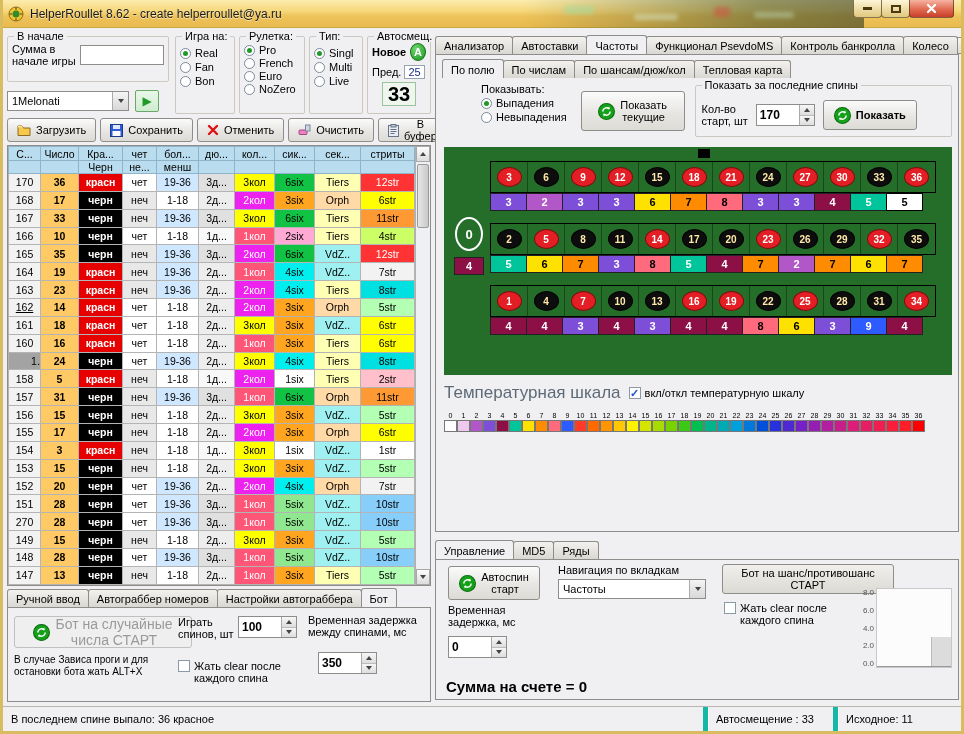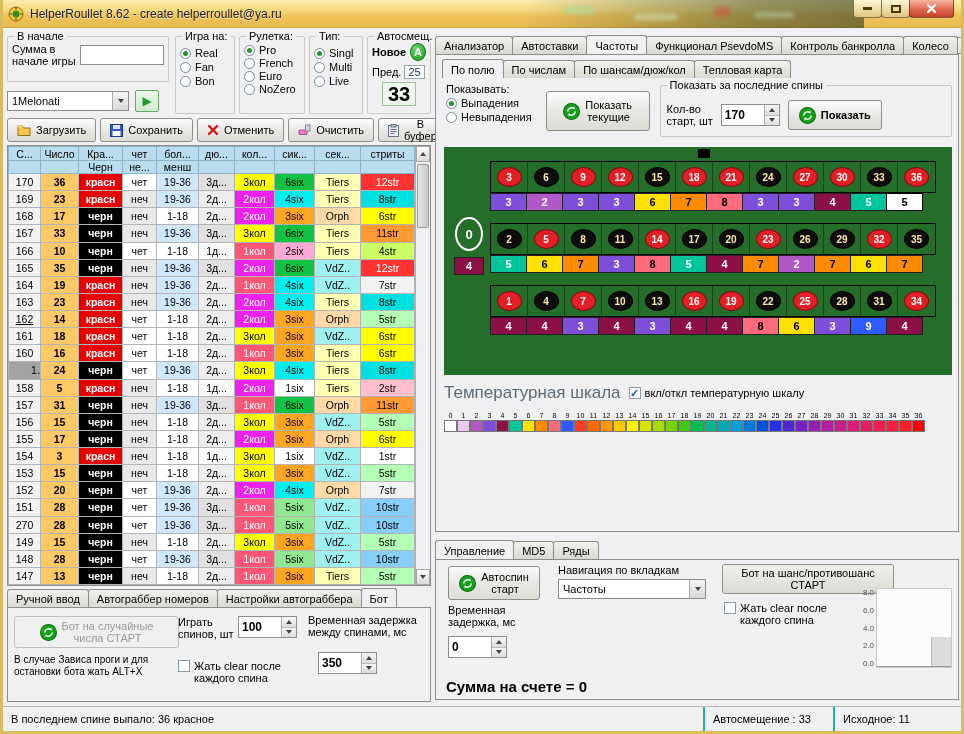--- a/index.html
+++ b/index.html
@@ -79,21 +79,21 @@
   .left-tabs{position:absolute;top:588px;left:4px;width:424px;height:19px;}
   .bot-panel{position:absolute;top:607px;left:4px;width:424px;height:95px;}
   
   .right-tabs{position:absolute;top:33px;left:432px;width:524px;height:21px;display:flex;}
   .tab-arrows{margin-left:auto;display:flex;gap:1px;align-items:flex-end;}
   .tarrow{width:17px;height:17px;font-size:8px;display:flex;align-items:center;justify-content:center;
     border:1px solid #8e8d8a;background:linear-gradient(#f6f6f6,#ddd);}
   .freq-panel{position:absolute;top:54px;left:432px;width:524px;height:478px;}
   .freq-subtabs{position:absolute;top:4px;left:6px;right:6px;height:19px;}
   .freq-controls{position:absolute;top:26px;left:6px;right:6px;height:60px;display:flex;gap:10px;}
-  .show-block{padding:2px 4px;}
+  .show-block{padding:2px 4px;margin-left:35px;}
   .felt{position:absolute;top:92px;left:8px;width:508px;height:228px;background:#256e2a;padding:14px 8px 8px 46px;}
   .handle{position:absolute;top:2px;left:50%;width:12px;height:9px;background:#000;}
   .bgroup{margin-bottom:12px;}
   .num-row{display:flex;border:1px solid #000;width:max-content;}
   .ncell{width:37px;height:30px;display:flex;align-items:center;justify-content:center;border-right:1px solid rgba(0,0,0,.35);}
   .ncell:last-child{border-right:none;}
   .ncirc{width:25px;height:20px;border-radius:50%;display:flex;align-items:center;justify-content:center;
     color:#fff;font-weight:bold;font-size:10px;}
   .ncirc.red{background:#e31e24;border:1px solid #7d0d10;}
   .ncirc.blk{background:#0d0d0d;border:1px solid #000;color:#ffe9a8;}
@@ -116,21 +116,21 @@
   .chart{position:absolute;right:6px;top:28px;width:96px;height:80px;display:flex;}
   .ylabels{display:flex;flex-direction:column;justify-content:space-between;font-size:8px;color:#555;
     text-align:right;padding-right:2px;width:20px;}
   .plot{flex:1;background:#fcfcfc;border:1px solid #c8c8c8;position:relative;}
   .plot-step{position:absolute;right:0;bottom:0;width:20px;height:30px;background:#dcdcdc;border-left:1px solid #bbb;}
   .plot-base{position:absolute;left:0;right:0;bottom:0;height:1px;background:#999;}
   .sum-text{position:absolute;left:10px;bottom:4px;font-size:15px;font-weight:bold;}
   
   .statusbar{position:absolute;left:0;right:0;bottom:0;height:25px;background:#f0eff2;border-top:1px solid #b8b5ae;
     display:flex;align-items:center;font-size:11px;}
-  .sseg{padding:0 8px;height:100%;display:flex;align-items:center;border-left:2px solid #14b8a6;box-shadow:inset 1px 0 0 #fff;}
+  .sseg{padding:0 8px;height:100%;display:flex;align-items:center;border-left:5px solid #14b8a6;box-shadow:inset 1px 0 0 #fff;}
   .sseg.first{border-left:none;box-shadow:none;flex:1;}
   .sseg.s2{width:130px;}
   .sseg.s3{width:128px;}
   .ico{display:inline-flex;align-items:center;}
 </style>
 </head>
 <body>
 
 <div class="window">
 
@@ -350,32 +350,20 @@
             <td style="background: rgb(230, 0, 0); color: rgb(255, 255, 255); font-weight: bold;">красн</td>
             <td style="background: rgb(255, 255, 255); color: rgb(0, 0, 0);">чет</td>
             <td style="background: rgb(207, 232, 255); color: rgb(0, 0, 0);">19-36</td>
             <td style="background: rgb(224, 224, 224); color: rgb(0, 0, 0);">3д...</td>
             <td style="background: rgb(255, 255, 0); color: rgb(0, 0, 0);">3кол</td>
             <td style="background: rgb(17, 194, 68); color: rgb(0, 0, 0);">6six</td>
             <td style="background: rgb(255, 255, 179); color: rgb(0, 0, 0);">Tiers</td>
             <td style="background: rgb(255, 51, 51); color: rgb(255, 255, 255);">12str</td>
           </tr>
           <tr>
-            <td style="background: rgb(242, 242, 242);">169</td>
-            <td style="background: rgb(255, 201, 102); font-weight: bold;">23</td>
-            <td style="background: rgb(230, 0, 0); color: rgb(255, 255, 255); font-weight: bold;">красн</td>
-            <td style="background: rgb(232, 232, 232); color: rgb(0, 0, 0);">неч</td>
-            <td style="background: rgb(207, 232, 255); color: rgb(0, 0, 0);">19-36</td>
-            <td style="background: rgb(237, 237, 237); color: rgb(0, 0, 0);">2д...</td>
-            <td style="background: rgb(238, 34, 238); color: rgb(255, 255, 255);">2кол</td>
-            <td style="background: rgb(0, 238, 238); color: rgb(0, 0, 0);">4six</td>
-            <td style="background: rgb(255, 255, 179); color: rgb(0, 0, 0);">Tiers</td>
-            <td style="background: rgb(0, 224, 224); color: rgb(0, 0, 0);">8str</td>
-          </tr>
-          <tr>
             <td style="background: rgb(242, 242, 242);">168</td>
             <td style="background: rgb(255, 201, 102); font-weight: bold;">17</td>
             <td style="background: rgb(0, 0, 0); color: rgb(255, 255, 255); font-weight: bold;">черн</td>
             <td style="background: rgb(232, 232, 232); color: rgb(0, 0, 0);">неч</td>
             <td style="background: rgb(255, 255, 255); color: rgb(0, 0, 0);">1-18</td>
             <td style="background: rgb(237, 237, 237); color: rgb(0, 0, 0);">2д...</td>
             <td style="background: rgb(238, 34, 238); color: rgb(255, 255, 255);">2кол</td>
             <td style="background: rgb(255, 165, 32); color: rgb(0, 0, 0);">3six</td>
             <td style="background: rgb(255, 217, 166); color: rgb(0, 0, 0);">Orph</td>
             <td style="background: rgb(255, 255, 0); color: rgb(0, 0, 0);">6str</td>
@@ -647,21 +635,21 @@
     </div>
   </div>
 
   <div class="left-tabs tabs" id="left-tabs">
       <div class="tab">Ручной ввод</div>
       <div class="tab">Автограббер номеров</div>
       <div class="tab">Настройки автограббера</div>
       <div class="tab active">Бот</div>
     </div>
   <div class="bot-panel panel">
-    <div class="btn pre disabled" style="position:absolute;left:6px;top:8px;width:165px;height:32px;font-size:11px;">
+    <div class="btn pre disabled" style="position:absolute;left:6px;top:8px;width:178px;height:32px;font-size:14px;">
       <span class="ico"><svg width="17" height="17" viewBox="0 0 16 16">
             <circle cx="8" cy="8" r="7.5" fill="#15a01a" stroke="#0c6e10"></circle>
             <path d="M4.5 8a3.5 3.5 0 0 1 6-2.4" stroke="#fff" stroke-width="1.4" fill="none"></path>
             <path d="M11.5 8a3.5 3.5 0 0 1-6 2.4" stroke="#fff" stroke-width="1.4" fill="none"></path>
             <path d="M10.6 3.4l.5 2.4-2.4-.4zM5.4 12.6l-.5-2.4 2.4.4z" fill="#fff"></path>
           </svg></span>
       <span class="pre">Бот на случайные
 числа СТАРТ</span>
     </div>
     <div style="position:absolute;left:6px;top:46px;width:156px;font-size:10px;line-height:12px;">В случае Зависа проги и для остановки бота жать ALT+X</div>

